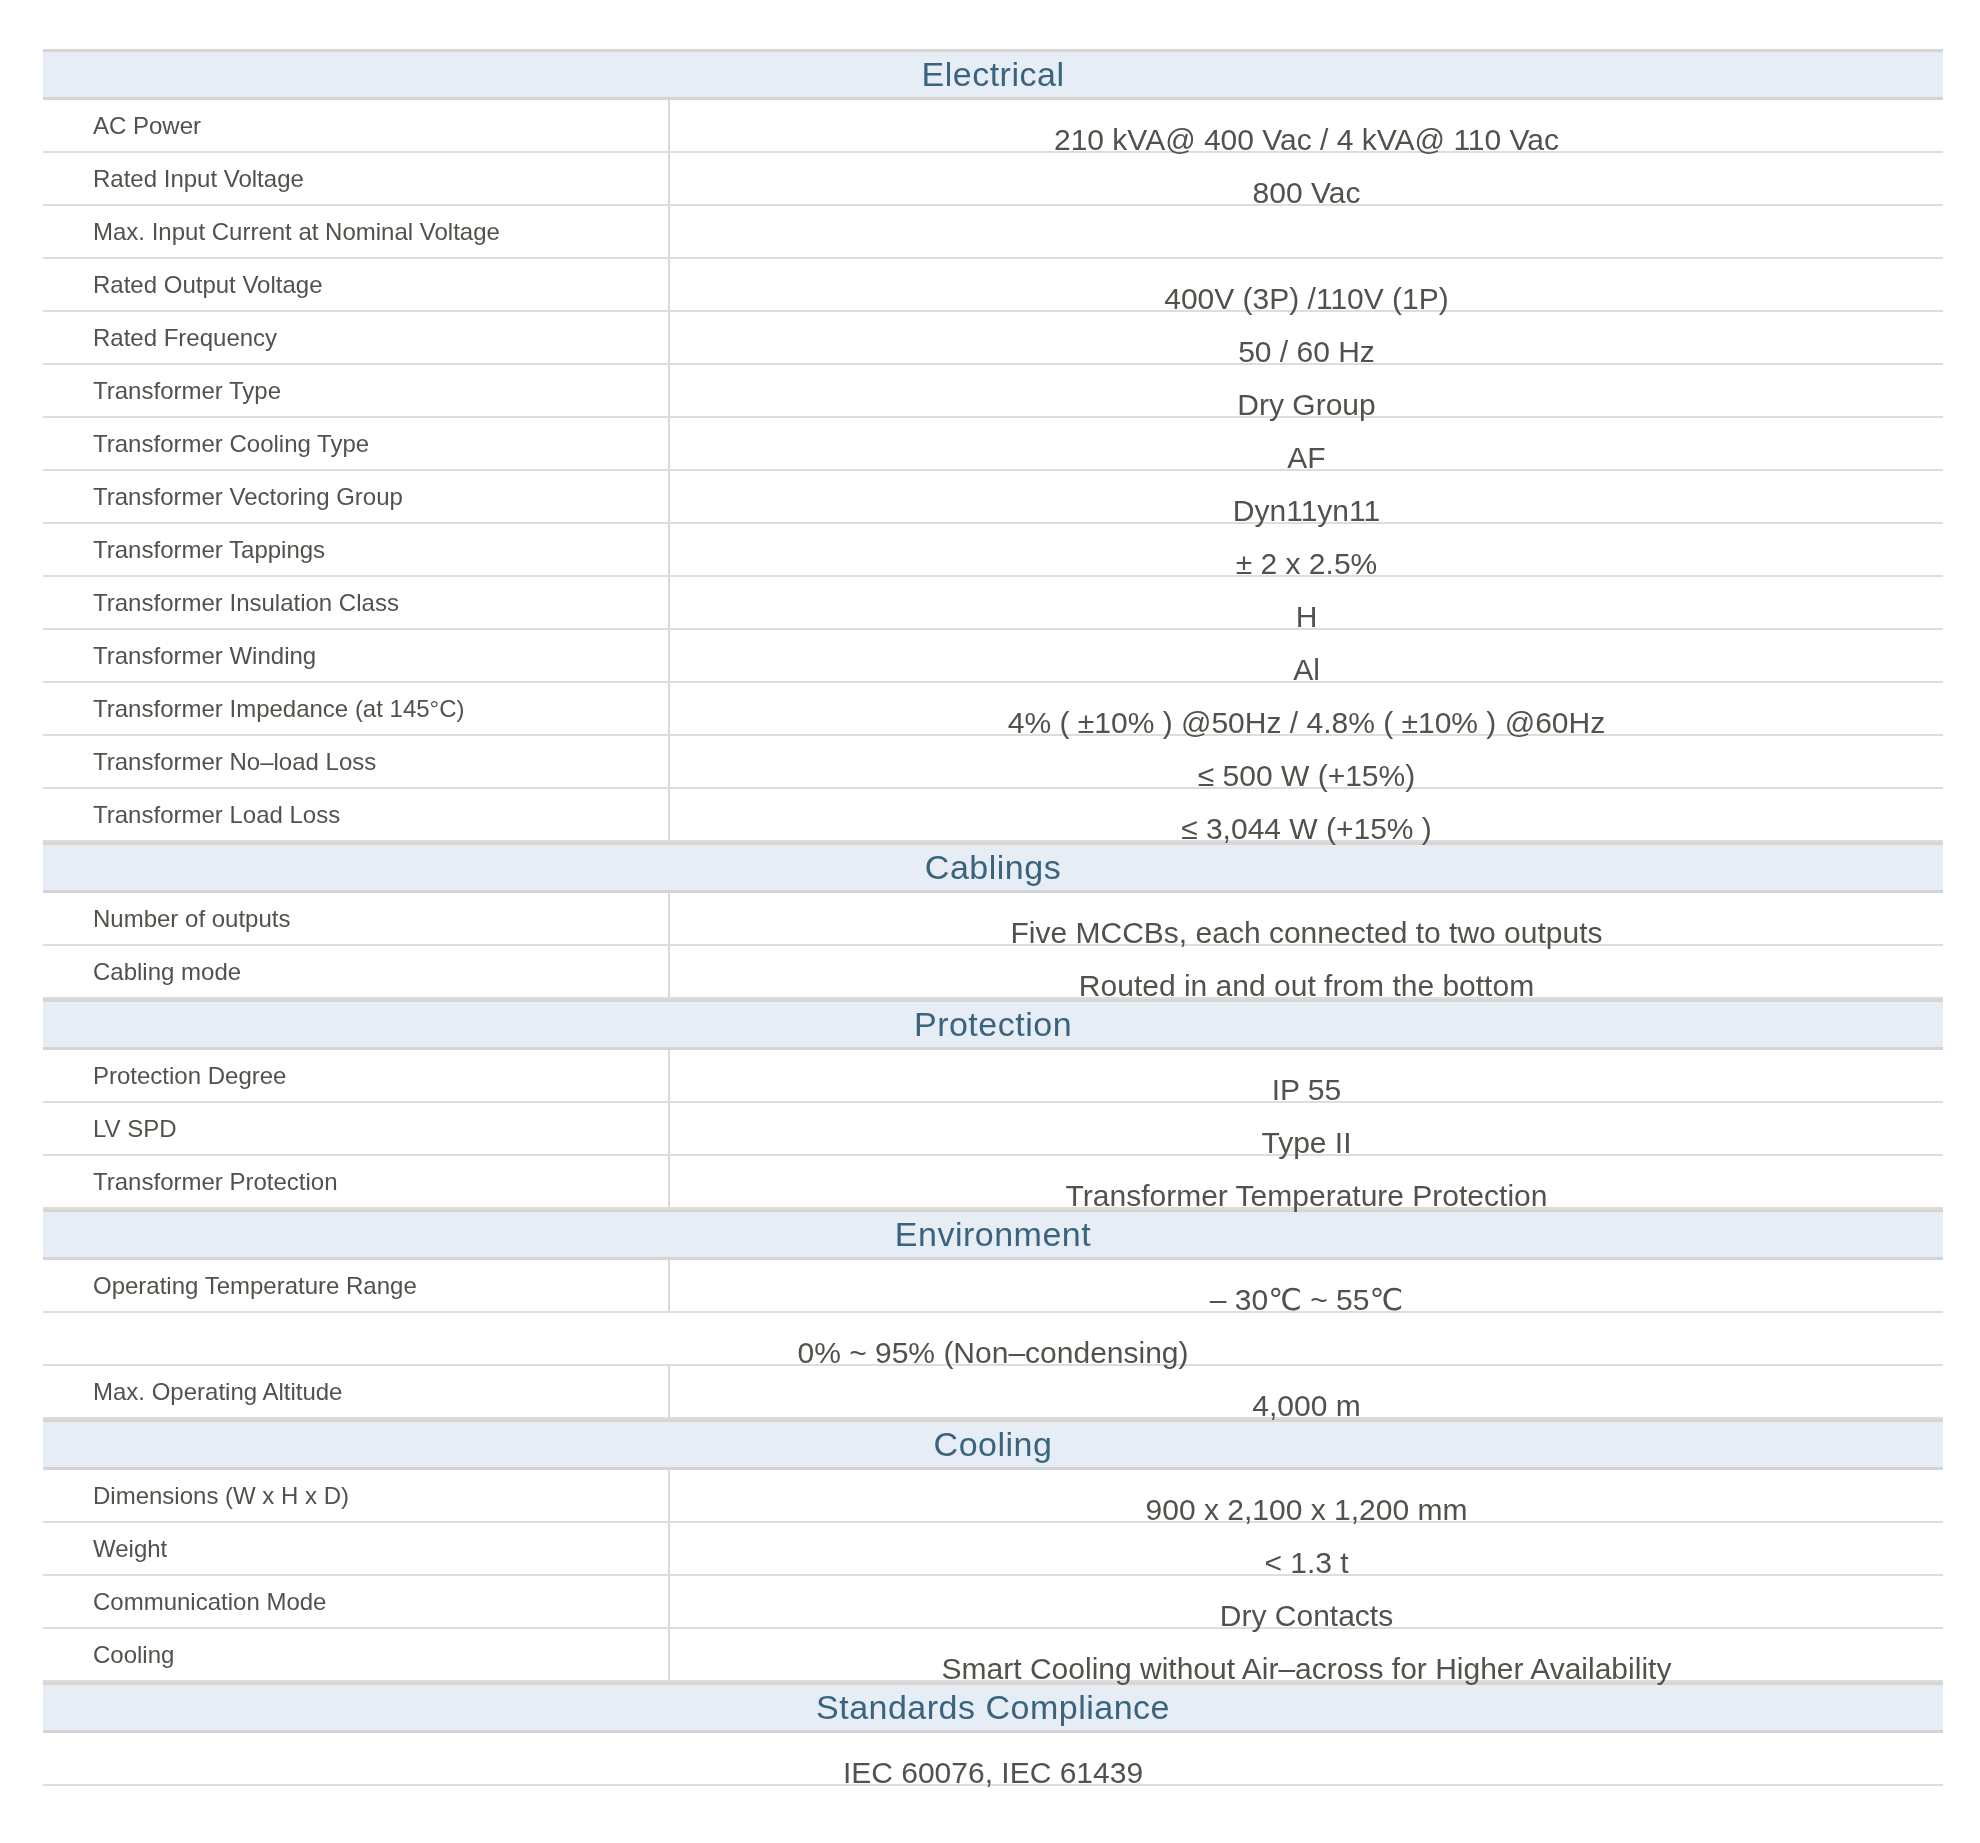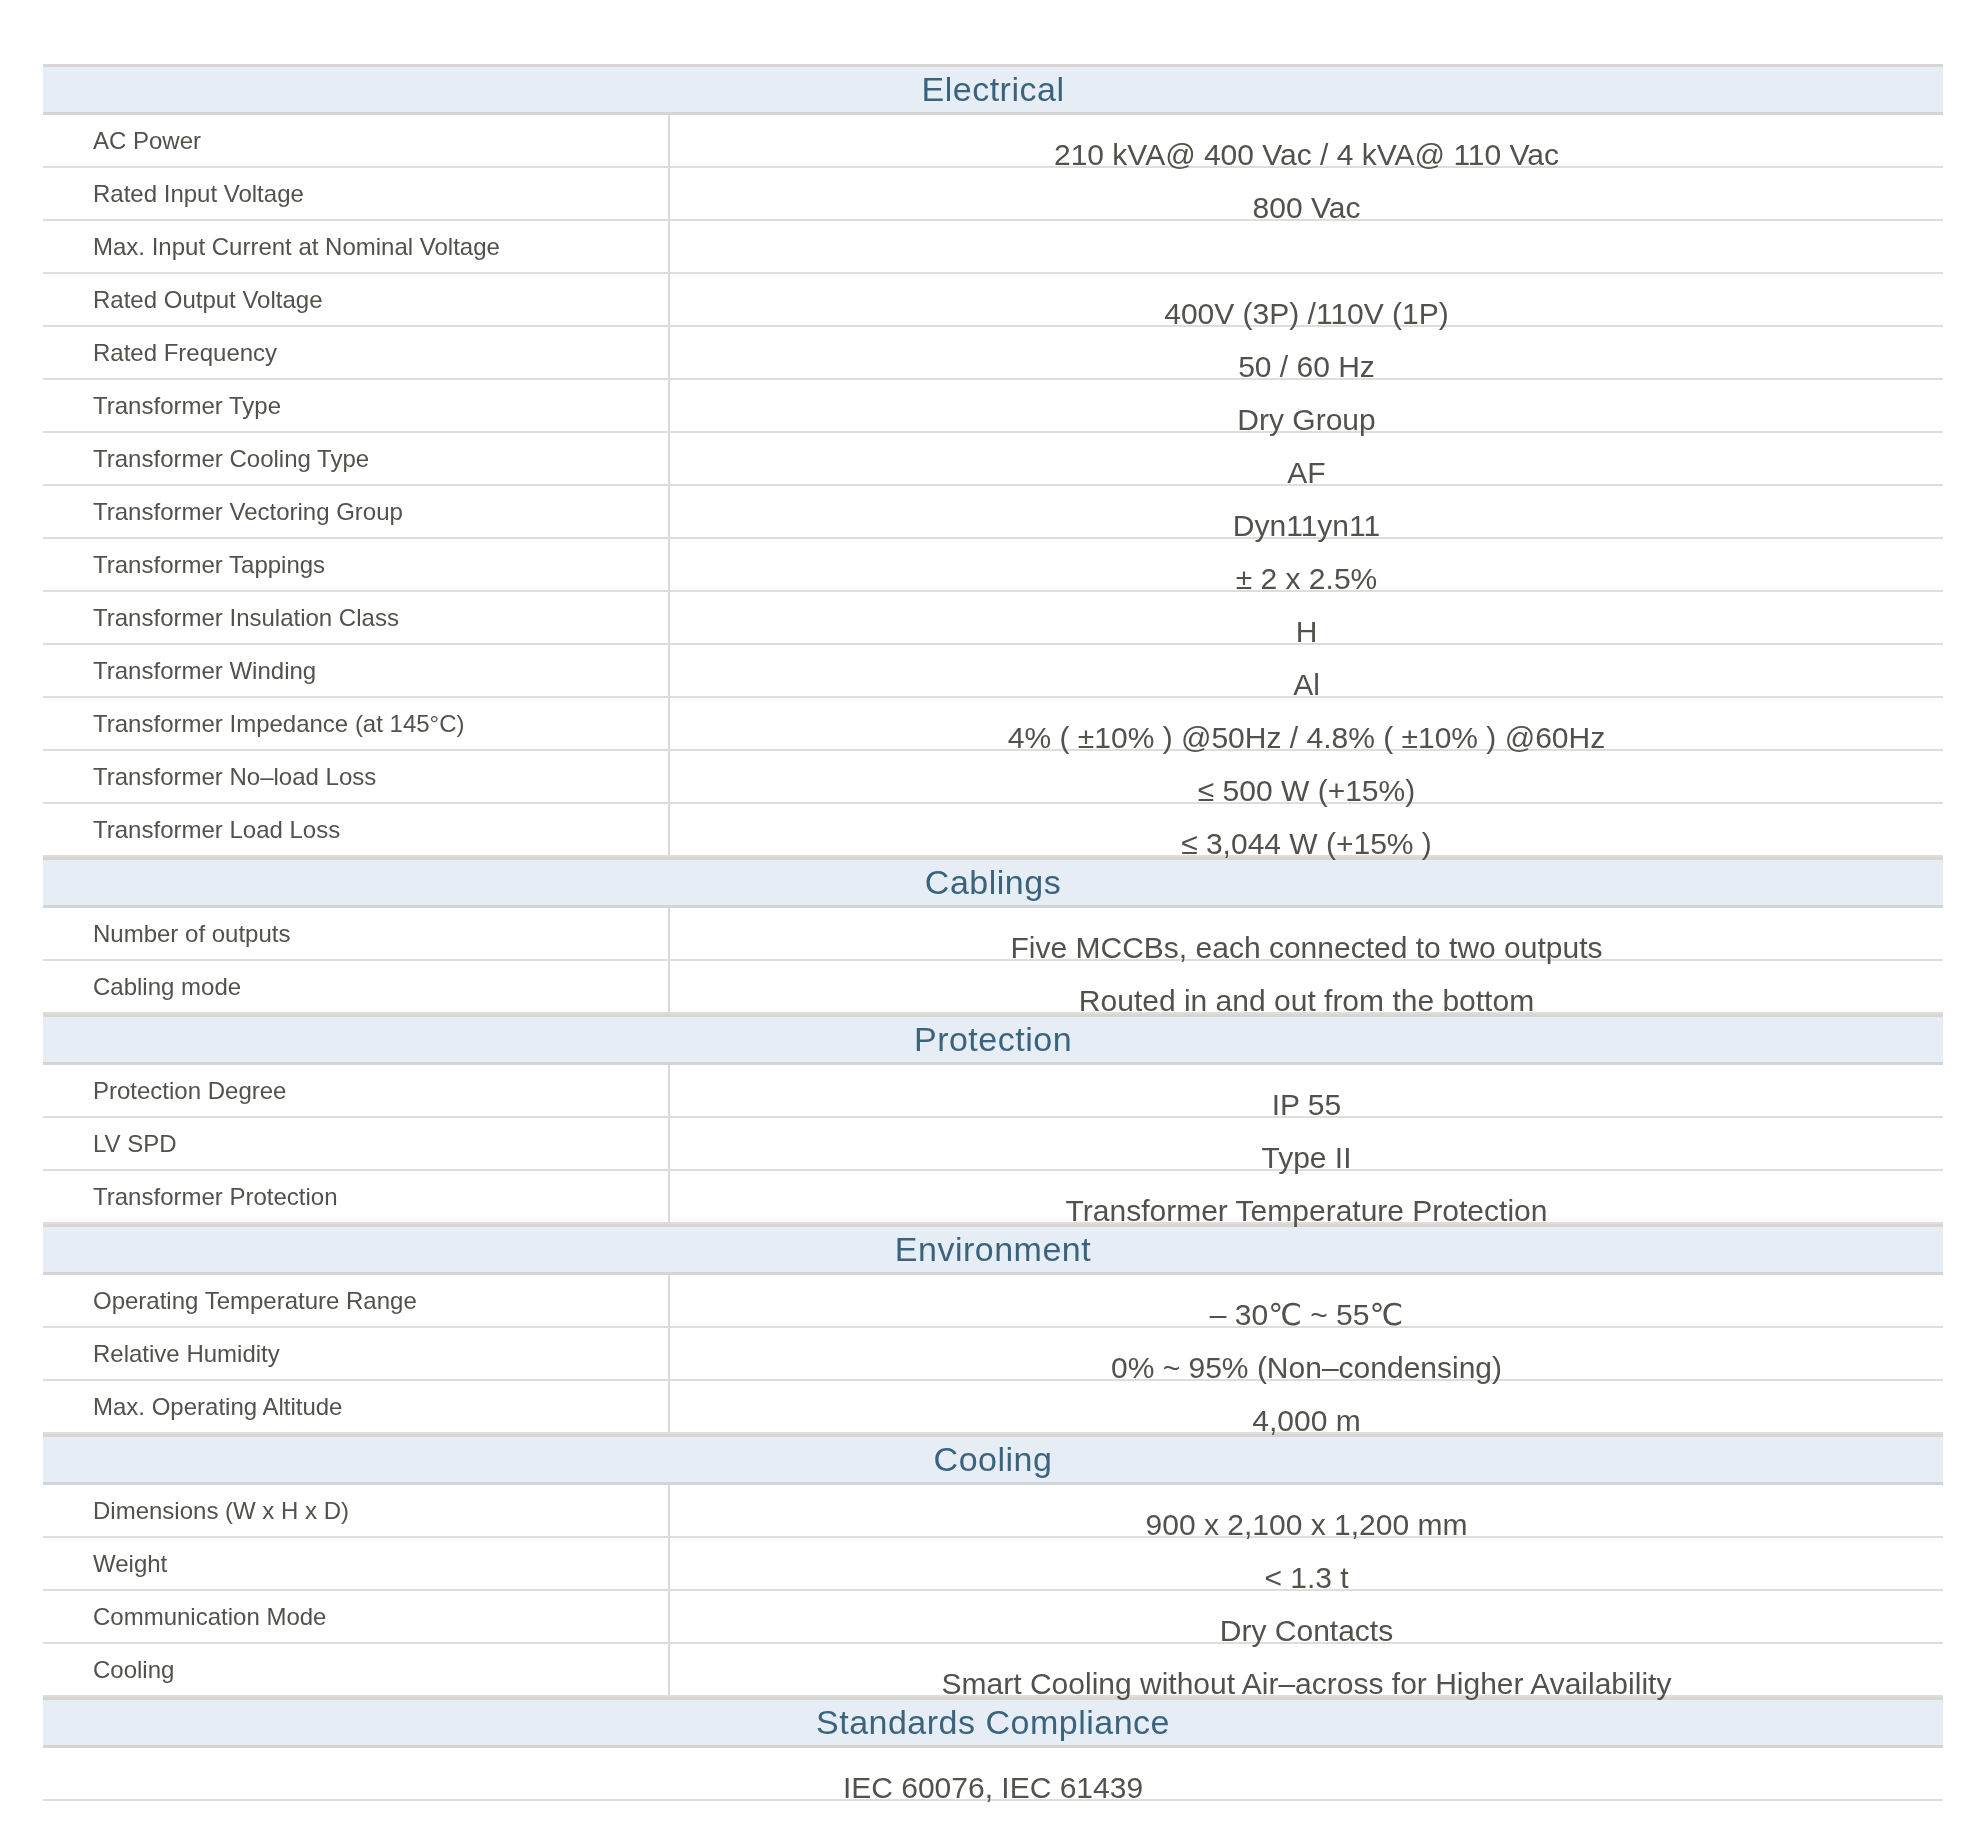--- a/index.html
+++ b/index.html
@@ -10,21 +10,21 @@
   body {
     width: 1980px;
     height: 1843px;
     position: relative;
     font-family: "Liberation Sans", "DejaVu Sans", sans-serif;
     -webkit-font-smoothing: antialiased;
   }
   .spec-table {
     position: absolute;
     left: 43px;
-    top: 64px;
+    top: 49px;
     width: 1900px;
   }
   .sec-hdr {
     box-sizing: border-box;
     height: 51px;
     background: #e7edf5;
     border-top: 3px solid #d7d6d2;
     border-bottom: 3px solid #d2d4d6;
     display: flex;
     align-items: center;
@@ -158,21 +158,20 @@
     </div>
   </section>
 
   <section>
     <div class="sec-hdr">Environment</div>
     <div class="row">
       <div class="lbl">Operating Temperature Range</div>
       <div class="val">– 30℃ ~ 55℃</div>
     </div>
     <div class="row">
-      <div class="lbl">Relative Humidity</div>
       <div class="val">0% ~ 95% (Non–condensing)</div>
     </div>
     <div class="row">
       <div class="lbl">Max. Operating Altitude</div>
       <div class="val">4,000 m</div>
     </div>
   </section>
 
   <section>
     <div class="sec-hdr">Cooling</div>

